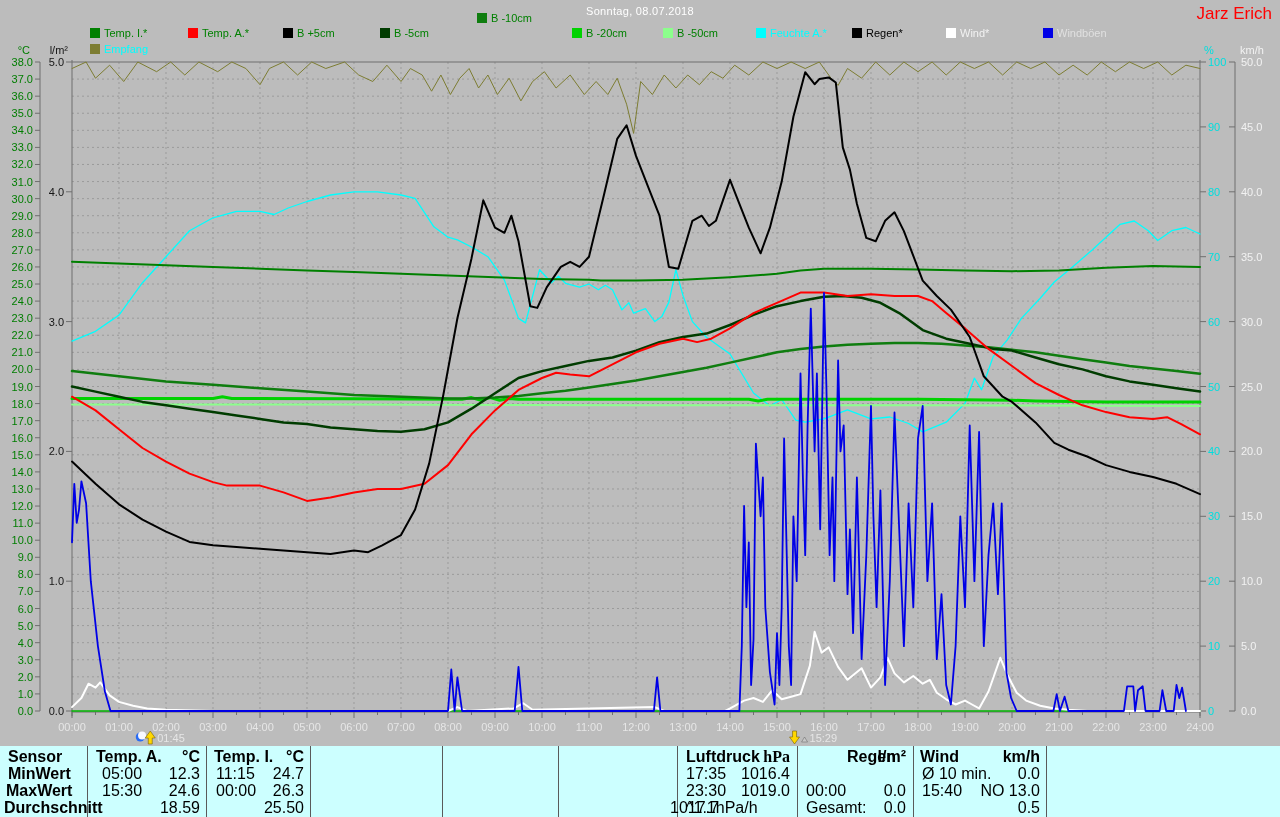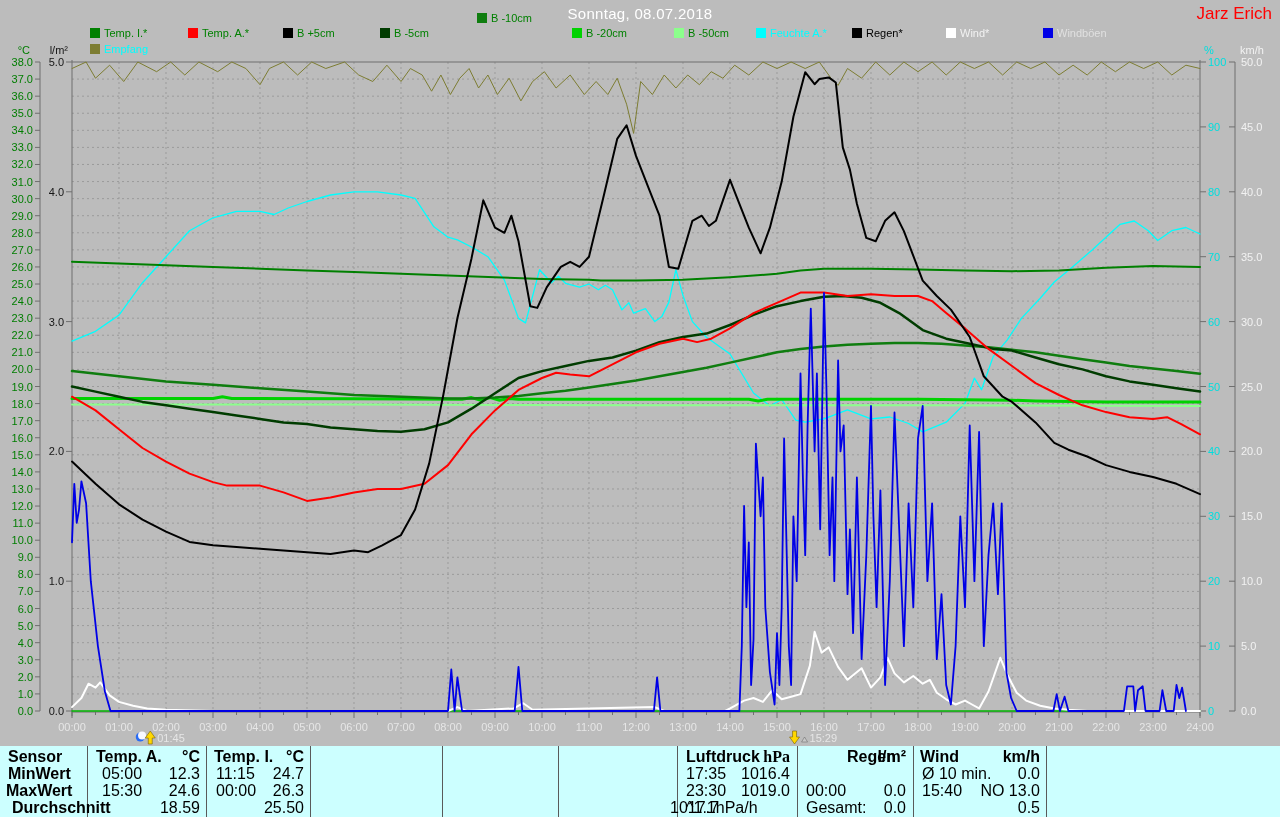--- a/index.html
+++ b/index.html
@@ -1,19 +1,19 @@
 <!DOCTYPE html>
 <html><head>
 <meta charset="utf-8">
 <style>
   html,body{margin:0;padding:0;background:#9a9a9a;}
   .screen{position:relative;width:1280px;height:817px;background:#bcbcbc;overflow:hidden;
           font-family:"Liberation Sans",sans-serif;}
   .titlebar-text{position:absolute;top:5px;left:0;width:100%;text-align:center;
-                 color:#ffffff;font-size:15px;letter-spacing:.3px;}
+                 color:#ffffff;font-size:11px;letter-spacing:.3px;}
   .author{position:absolute;top:4px;right:8px;color:#ff0000;font-size:17px;}
   .lgd{position:absolute;height:12px;display:flex;align-items:center;gap:4px;font-size:11px;}
   .lgd .sq{width:10px;height:10px;display:inline-block;flex:0 0 auto;}
   svg text{font-family:"Liberation Sans",sans-serif;}
   .grid{stroke:#9b9b9b;stroke-width:1;stroke-dasharray:2 3;}
   .frame{stroke:#6f6f6f;stroke-width:1;}
   .clab{fill:#007d00;font-size:11px;}
   .rlab{fill:#161616;font-size:11px;}
   .plab{fill:#00dede;font-size:11px;}
   .klab{fill:#f2f2f2;font-size:11px;}
@@ -50,21 +50,21 @@
         <span style="color: rgb(0, 128, 0);">B -5cm</span>
       </div>
       <div class="lgd" style="left: 477px; top: 12px;">
         <span class="sq" style="background: rgb(15, 125, 15);"></span>
         <span style="color: rgb(0, 128, 0);">B -10cm</span>
       </div>
       <div class="lgd" style="left: 572px; top: 27px;">
         <span class="sq" style="background: rgb(0, 210, 0);"></span>
         <span style="color: rgb(0, 128, 0);">B -20cm</span>
       </div>
-      <div class="lgd" style="left: 663px; top: 27px; margin-left: 11px;">
+      <div class="lgd" style="left: 663px; top: 27px;">
         <span class="sq" style="background: rgb(140, 255, 140);"></span>
         <span style="color: rgb(0, 128, 0);">B -50cm</span>
       </div>
       <div class="lgd" style="left: 756px; top: 27px;">
         <span class="sq" style="background: rgb(0, 255, 255);"></span>
         <span style="color: rgb(0, 255, 255);">Feuchte A.*</span>
       </div>
       <div class="lgd" style="left: 852px; top: 27px;">
         <span class="sq" style="background: rgb(0, 0, 0);"></span>
         <span style="color: rgb(0, 0, 0);">Regen*</span>
@@ -453,21 +453,21 @@
       <div class="tcell" style="left: 102px; top: 37px;">15:30</div>
       <div class="tcell" style="left: 80px; width: 120px; text-align: right; top: 37px;">24.6</div>
       <div class="tcell" style="left: 216px; top: 37px;">00:00</div>
       <div class="tcell" style="left: 184px; width: 120px; text-align: right; top: 37px;">26.3</div>
       <div class="tcell" style="left: 686px; top: 37px;">23:30</div>
       <div class="tcell" style="left: 670px; width: 120px; text-align: right; top: 37px;">1019.0</div>
       <div class="tcell" style="left: 806px; top: 37px;">00:00</div>
       <div class="tcell" style="left: 786px; width: 120px; text-align: right; top: 37px;">0.0</div>
       <div class="tcell" style="left: 922px; top: 37px;">15:40</div>
       <div class="tcell" style="left: 920px; width: 120px; text-align: right; top: 37px;">NO 13.0</div>
-      <div class="tcell b" style="left: 12px; top: 54px;">Durchschnitt</div>
+      <div class="tcell b" style="left: 4px; top: 54px;">Durchschnitt</div>
       <div class="tcell" style="left: 80px; width: 120px; text-align: right; top: 54px;">18.59</div>
       <div class="tcell" style="left: 184px; width: 120px; text-align: right; top: 54px;">25.50</div>
       <div class="tcell" style="left: 686px; top: 54px;">^1.1hPa/h</div>
       <div class="tcell" style="left: 670px; width: 120px; top: 54px;">1017.7</div>
       <div class="tcell" style="left: 806px; top: 54px;">Gesamt:</div>
       <div class="tcell" style="left: 786px; width: 120px; text-align: right; top: 54px;">0.0</div>
       <div class="tcell" style="left: 920px; width: 120px; text-align: right; top: 54px;">0.5</div>
     </div>
 </div>
 

